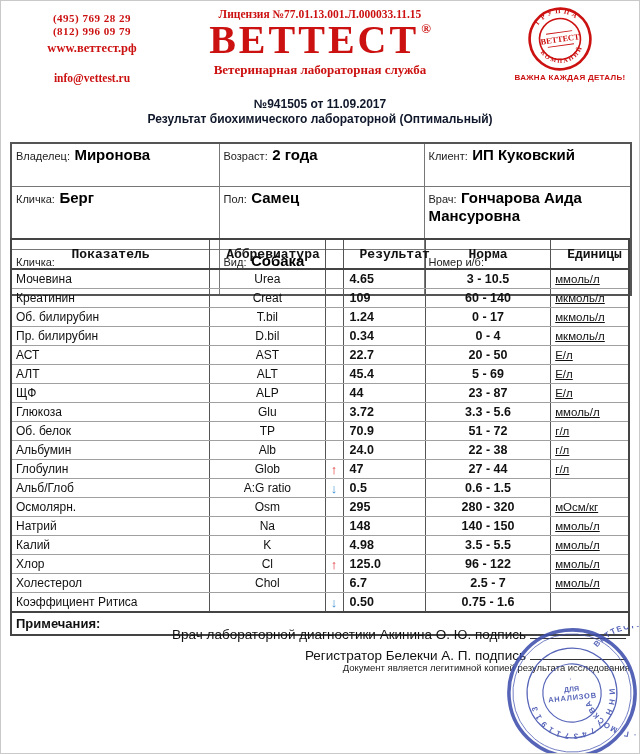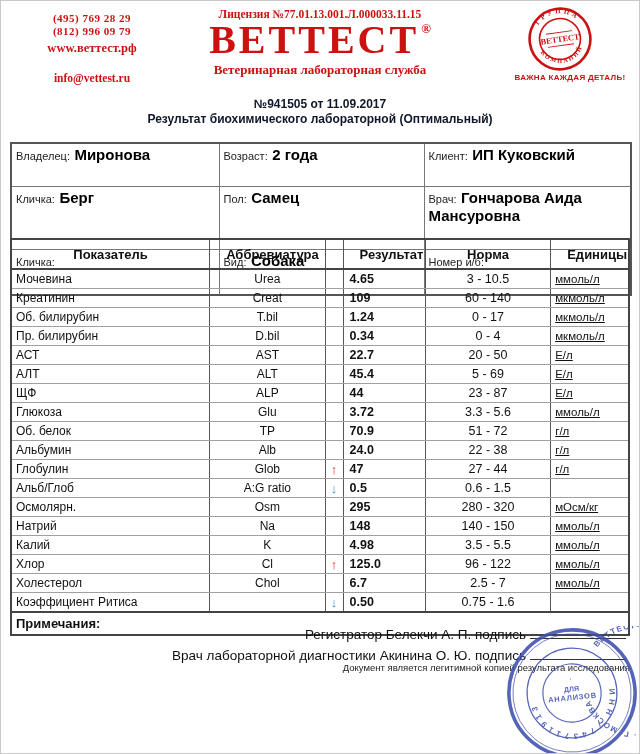--- a/index.html
+++ b/index.html
@@ -43,34 +43,34 @@
   .info-table .val { font-size:15px; font-weight:bold; color:#000; }
   .info-r1 td { height:22px; }
   .info-r2 td { height:42px; }
   .info-r3 td { height:24px; }
 
   
   .res-table { position:absolute; left:10px; top:238px; width:620px; table-layout:fixed;
                border:2px solid #444; }
   .res-table th {
     border:1px solid #555; font-size:13px; font-weight:bold; text-align:center;
-    height:26px; padding:1px 16px; border-bottom:2px solid #444;
+    height:26px; padding:1px 16px; border-bottom:2px solid #444;font-family:Liberation Mono, monospace;
   }
   .res-table td {
     border-left:1px solid #555; border-right:1px solid #555;
     border-top:1px solid #a0a0a0; border-bottom:1px solid #a0a0a0;
     font-size:12px; padding:1px 4px; height:16px; line-height:15px; white-space:nowrap; overflow:hidden;
   }
   .res-table .c-name  { text-align:left; }
   .res-table .c-abbr  { text-align:center; }
   .res-table .c-flag  { text-align:center; font-weight:bold; font-size:13px; padding:0; }
   .res-table .c-flag.up   { color:#e01b1b; }
   .res-table .c-flag.down { color:#3a8fd1; }
   .res-table .c-res   { text-align:left; font-weight:bold; font-size:12.5px;padding-left:6px; }
-  .res-table .c-norm  { text-align:center; font-weight:normal; font-size:12.5px; }
+  .res-table .c-norm  { text-align:center; font-weight:bold; font-size:12.5px; }
   .res-table .c-units { text-align:left; font-size:11.5px;text-decoration:underline; }
   .res-table .notes-row td {
     border-top:2px solid #444; font-weight:bold; font-size:13px; height:19px; text-align:left;
   }
 
   
   .signatures { position:absolute; right:14px; top:624px; text-align:right;
                 font-size:13.5px; color:#111; line-height:21px; }
   .sig-line { display:inline-block; width:96px; border-bottom:1px solid #333; height:13px;
               margin-left:4px; }
@@ -313,22 +313,22 @@
   </tr>
     </tbody>
   <tfoot>
     <tr class="notes-row">
       <td colspan="6">Примечания:</td>
     </tr>
   </tfoot>
 </table>
 
 <div class="signatures">
+  <div><span>Врач лабораторной диагностики Акинина О. Ю. подпись</span><span class="sig-line"></span></div>
   <div><span>Регистратор Белекчи А. П. подпись</span><span class="sig-line"></span></div>
-  <div><span>Врач лабораторной диагностики Акинина О. Ю. подпись</span><span class="sig-line"></span></div>
 </div>
 <div class="disclaimer">Документ является легитимной копией результата исследования</div>
 
 <svg class="blue-seal" viewBox="0 0 170 170">
   <g transform="rotate(-6 85 85)" fill="#3f4fae">
     <circle cx="85" cy="85" r="80" fill="none" stroke="#3f4fae" stroke-width="4.5"></circle>
     <circle cx="85" cy="85" r="75" fill="none" stroke="#3f4fae" stroke-width="1"></circle>
     <circle cx="85" cy="85" r="57" fill="none" stroke="#3f4fae" stroke-width="1.5"></circle>
     <circle cx="85" cy="85" r="37" fill="none" stroke="#3f4fae" stroke-width="1.5"></circle>
     <path id="bs-outer" d="M 122.9,30.9 A 66,66 0 1 1 122.89,30.91" fill="none"></path>

